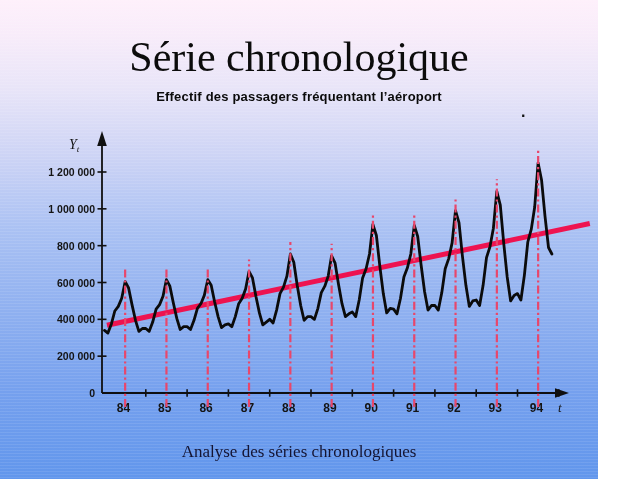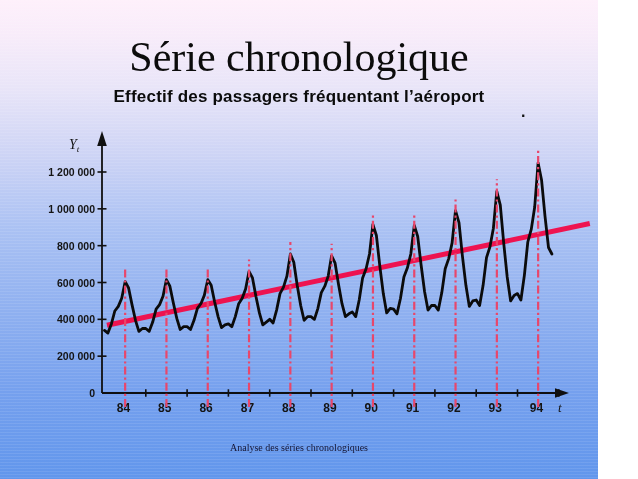--- a/index.html
+++ b/index.html
@@ -11,31 +11,31 @@
       linear-gradient(180deg,#fef0fb 0%,#f8ecfa 7%,#e9e5f8 18%,#ccd3f5 33%,#aac1f3 48%,#8fb0f0 65%,#75a0ee 82%,#6196ec 100%);
   }
   .title{
     position:absolute;top:34px;left:0;width:100%;
     text-align:center;font-family:"Liberation Serif",serif;
     font-size:42px;line-height:46px;color:#0c0c0c;letter-spacing:0px;
   }
   .subtitle{
     position:absolute;top:87px;left:0;width:100%;
     text-align:center;font-family:"Liberation Sans",sans-serif;
-    font-weight:bold;font-size:17px;line-height:19px;color:#0b0b0b;letter-spacing:.2px;
+    font-weight:bold;font-size:13px;line-height:19px;color:#0b0b0b;letter-spacing:.2px;
   }
   .subtitle-period{
     position:absolute;top:103px;left:521px;
     font-family:"Liberation Sans",sans-serif;font-weight:bold;font-size:16px;color:#111;
   }
   .chart-svg{position:absolute;left:0;top:0;width:638px;height:479px;}
   .footer{
     position:absolute;top:442px;left:0;width:100%;
     text-align:center;font-family:"Liberation Serif",serif;
-    font-size:10px;color:#141432;
+    font-size:17px;color:#141432;
   }
 </style>
 </head>
 <body>
 
 <div class="slide">
   <div class="title">Série chronologique</div>
   <div class="subtitle">
     <div>Effectif des passagers fréquentant l’aéroport</div>
   </div>

